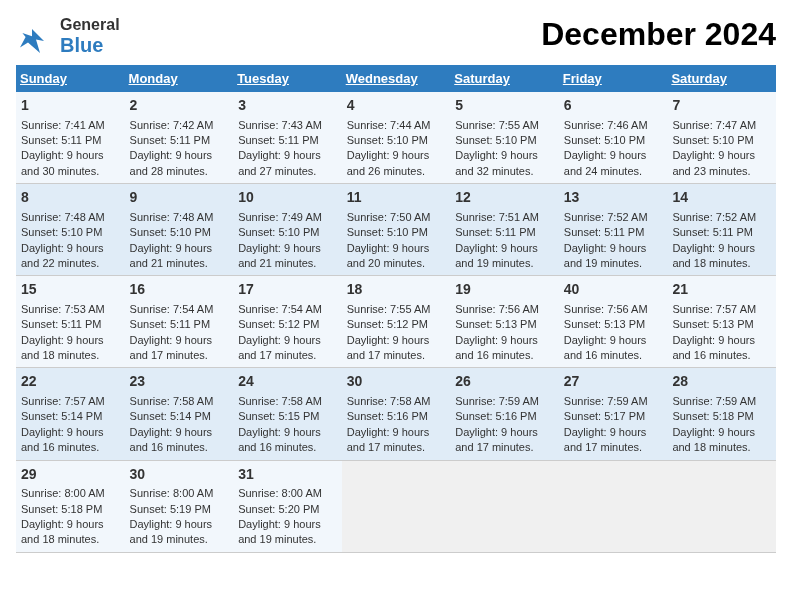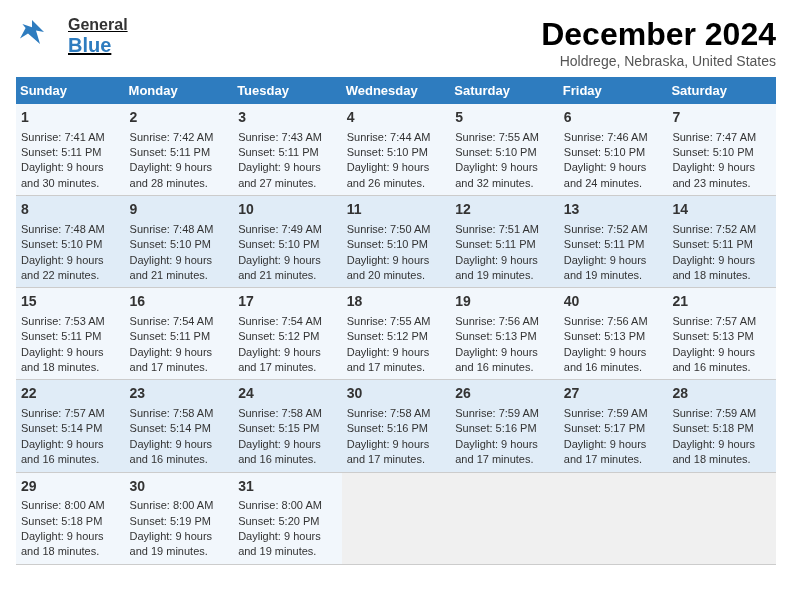--- a/index.html
+++ b/index.html
@@ -11,23 +11,22 @@
       padding: 16px;
     }
     .header {
       display: flex;
       justify-content: space-between;
       align-items: flex-start;
       margin-bottom: 8px;
     }
     .logo {
       display: flex;
-      align-items: flex-start;
-      gap: 20px;
-      text-decoration: underline;
+      align-items: flex-end;
+      gap: 12px;
     }
     .logo-bird {
       width: 32px;
       height: 32px;
     }
     .title-block {
       text-align: right;
     }
     .month-title {
       font-size: 32px;
@@ -43,20 +42,21 @@
       border-collapse: collapse;
       font-size: 11px;
     }
     thead tr th {
       background-color: #2e7cbf;
       color: #fff;
       padding: 6px 4px;
       text-align: left;
       font-size: 13px;
       font-weight: bold;
+      text-decoration: underline;
     }
     tbody tr {
       border-bottom: 1px solid #ccc;
     }
     tbody tr:nth-child(odd) {
       background-color: #f2f7fc;
     }
     tbody tr:nth-child(even) {
       background-color: #e0ecf7;
     }
@@ -83,21 +83,20 @@
     <svg class="logo-bird" viewBox="0 0 40 40" xmlns="http://www.w3.org/2000/svg">
       <polygon points="20,5 35,20 25,18 30,35 15,22 5,28 12,15 8,10 20,14" fill="#2e7cbf"></polygon>
     </svg>
     <div>
       <div style="font-size:16px;font-weight:bold;color:#333;">General</div>
       <div style="font-size:20px;font-weight:bold;color:#2e7cbf;">Blue</div>
     </div>
   </div>
   <div class="title-block">
     <div class="month-title">December 2024</div>
-    <div class="location">Holdrege, Nebraska, United States</div>
   </div>
 </div>
 
 <table>
   <thead>
     <tr>
     <th>Sunday</th>
         <th>Monday</th>
         <th>Tuesday</th>
         <th>Wednesday</th>

